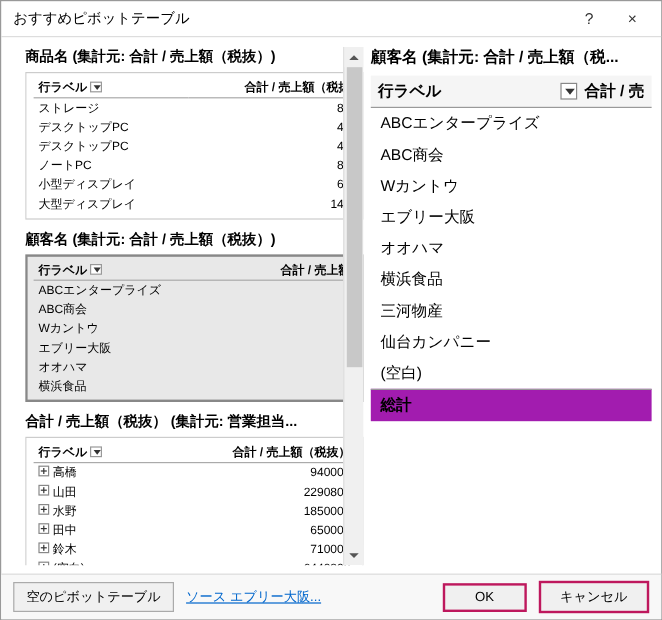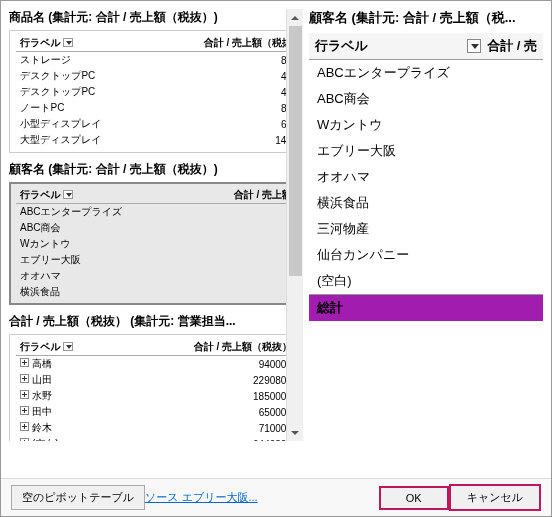--- a/index.html
+++ b/index.html
@@ -2,21 +2,21 @@
 <html><head>
 <meta charset="utf-8">
 <style>
 * { box-sizing: border-box; margin: 0; padding: 0; }
 body { font-family: "Meiryo UI", "Yu Gothic UI", sans-serif; font-size: 11px; background: #f0f0f0; width: 552px; height: 517px; overflow: hidden; }
 .dialog { width: 552px; height: 517px; background: #fff; border: 1px solid #999; display: flex; flex-direction: column; }
 .titlebar { height: 30px; display: flex; align-items: center; padding: 0 6px 0 10px; border-bottom: 1px solid #ddd; }
 .titlebar .title { flex: 1; font-size: 12px; }
 .titlebar .tbtn { width: 36px; height: 28px; display: flex; align-items: center; justify-content: center; color: #333; cursor: pointer; font-size: 13px; }
 .content { flex: 1; display: flex; overflow: hidden; }
-.left-col { width: 302px; border-right: none; padding: 8px 0 0 8px; position: relative; overflow: hidden; }
+.left-col { width: 302px; border-right: none; padding: 8px 0 0 20px; position: relative; overflow: hidden; }
 .scroll-area { height: 432px; overflow: hidden; position: relative; }
 .right-col { flex: 1; padding: 8px 8px 0 6px; overflow: hidden; }
 .section-header { font-size: 12px; font-weight: bold; margin-bottom: 4px; white-space: nowrap; overflow: hidden; text-overflow: ellipsis; }
 .preview-box { border: 1px solid #ccc; margin-bottom: 8px; padding: 4px 6px; background: #fff; }
 .preview-box.selected { background: #e8e8e8; border: 2px solid #888; padding: 3px 5px; }
 .preview-table { font-size: 10px; border-collapse: collapse; width: 100%; }
 .preview-table th, .preview-table td { text-align: left; padding: 1px 4px; white-space: nowrap; }
 .preview-table th { border-bottom: 1px solid #aaa; font-weight: bold; }
 .preview-table .num { text-align: right; }
 .preview-table .hdr-row th:first-child { position: relative; }
@@ -31,30 +31,35 @@
 .big-hdr .c1 { flex: 1; display: flex; align-items: center; }
 .big-hdr .dd { width: 14px; height: 14px; border: 1px solid #888; margin-left: auto; margin-right: 6px; position: relative; background: #fff; cursor: pointer; }
 .big-hdr .dd::after { content: ""; position: absolute; left: 3px; top: 4px; border-left: 4px solid transparent; border-right: 4px solid transparent; border-top: 5px solid #333; }
 .big-row { padding: 4px 8px; font-size: 13px; border-bottom: 0; }
 .big-row.total { font-weight: bold; border-top: 1px solid #999; background: #a21caf; }
 .vscroll { position: absolute; right: 0; top: 0; width: 17px; height: 432px; background: #f0f0f0; border-left: 1px solid #ddd; }
 .vscroll .arr { height: 17px; display: flex; align-items: center; justify-content: center; cursor: pointer; background: #f0f0f0; }
 .vscroll .arr svg { width: 8px; height: 8px; }
 .vscroll .thumb { position: absolute; left: 2px; top: 17px; width: 13px; height: 250px; background: #c8c8c8; }
 .vscroll .arr.dn { position: absolute; bottom: 0; width: 100%; }
-.footer { height: 38px; border-top: 1px solid #ddd; display: flex; align-items: center; padding: 0 10px; gap: 0; background: #f8f8f8; }
+.footer { height: 38px; border-top: 1px solid #ddd; display: flex; align-items: center; padding: 0 10px; gap: 10px; background: #f8f8f8; }
 .footer .link { color: #0066cc; cursor: pointer; text-decoration: underline; font-size: 11px; }
 .footer .btn-like { border: 1px solid #aaa; padding: 4px 10px; background: #f0f0f0; cursor: pointer; font-size: 11px; }
 .footer .spacer { flex: 1; }
 .footer button { border: 2px solid #be185d; padding: 4px 16px; background: #f0f0f0; cursor: pointer; font-size: 11px; min-width: 70px; }
 </style>
 </head>
 <body>
 
 <div class="dialog">
+  <div class="titlebar">
+    <span class="title">おすすめピボットテーブル</span>
+    <span class="tbtn">?</span>
+    <span class="tbtn">×</span>
+  </div>
 
   <div class="content">
     <div class="left-col">
       <div class="scroll-area">
 
         <div class="section-header">商品名 (集計元: 合計 / 売上額（税抜）)</div>
         <div class="preview-box">
           <table class="preview-table">
             <tbody>
                 <tr class="hdr-row">

